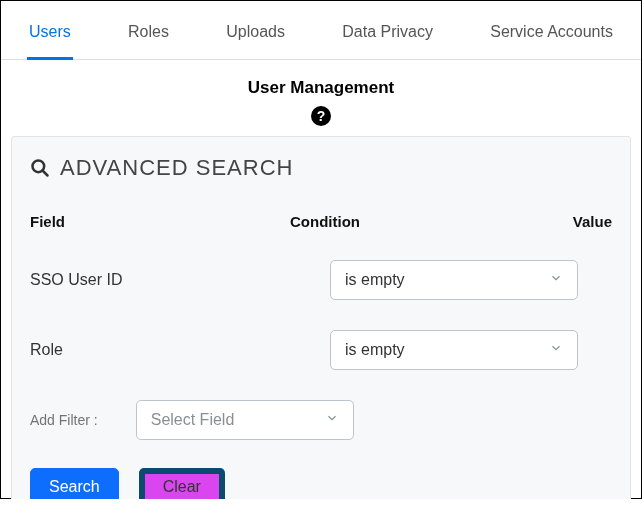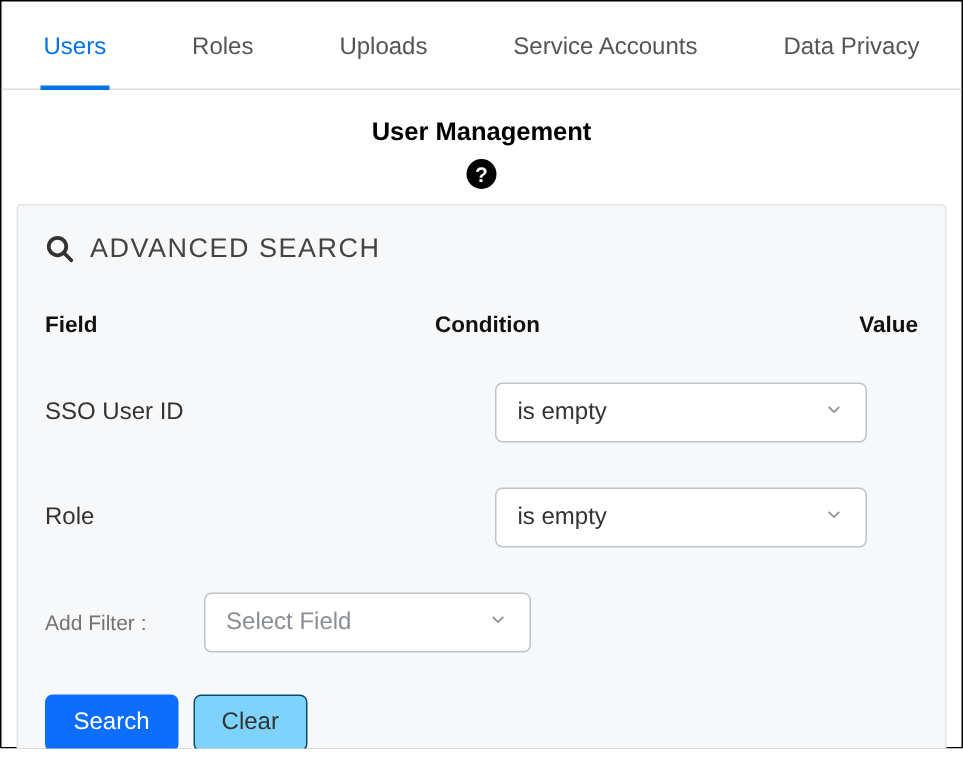--- a/index.html
+++ b/index.html
@@ -75,21 +75,21 @@
     padding: 18px 18px 22px 18px;
   }
   .panel-header {
     display: flex;
     align-items: center;
     gap: 10px;
     margin-bottom: 14px;
   }
   .search-glyph svg { display: block; }
   .panel-title {
-    font-size: 18px;
+    font-size: 22px;
     letter-spacing: 1px;
     color: #444;
     text-align: right;
   }
   .headers {
     display: flex;
     font-weight: bold;
     font-size: 15px;
     color: #111;
     margin-bottom: 30px;
@@ -135,54 +135,54 @@
   }
   .add-filter-label {
     font-size: 14px;
     color: #737373;
   }
   .add-filter-select {
     width: 218px;
   }
   .buttons {
     display: flex;
-    gap: 10px;
+    gap: 20px;
   }
   .btn {
     height: 38px;
     padding: 0 18px;
     border-radius: 5px;
     font-size: 16px;
     cursor: pointer;
     display: flex;
     align-items: center;
     justify-content: center;
   }
   .btn-primary {
     background: #0d6efd;
     color: #fff;
     border: 1px solid #0d6efd;
   }
   .btn-secondary {
-    background: #7dd3fc;
-    color: #333;
-    border: 1px solid #0c4a6e;
+    background: #d946ef;
+    color: #333;
+    border: 6px solid #0c4a6e;
   }
 </style>
 </head>
 <body>
 
 <div class="container">
 
   <div class="tabs">
     <div class="tab active">Users</div>
     <div class="tab">Roles</div>
     <div class="tab">Uploads</div>
+    <div class="tab">Data Privacy</div>
     <div class="tab">Service Accounts</div>
-    <div class="tab">Data Privacy</div>
   </div>
 
   <div class="page-title-row">
     <div class="page-title">User Management</div>
     <div class="help-icon">?</div>
   </div>
 
   <div class="search-panel">
 
     <div class="panel-header">

